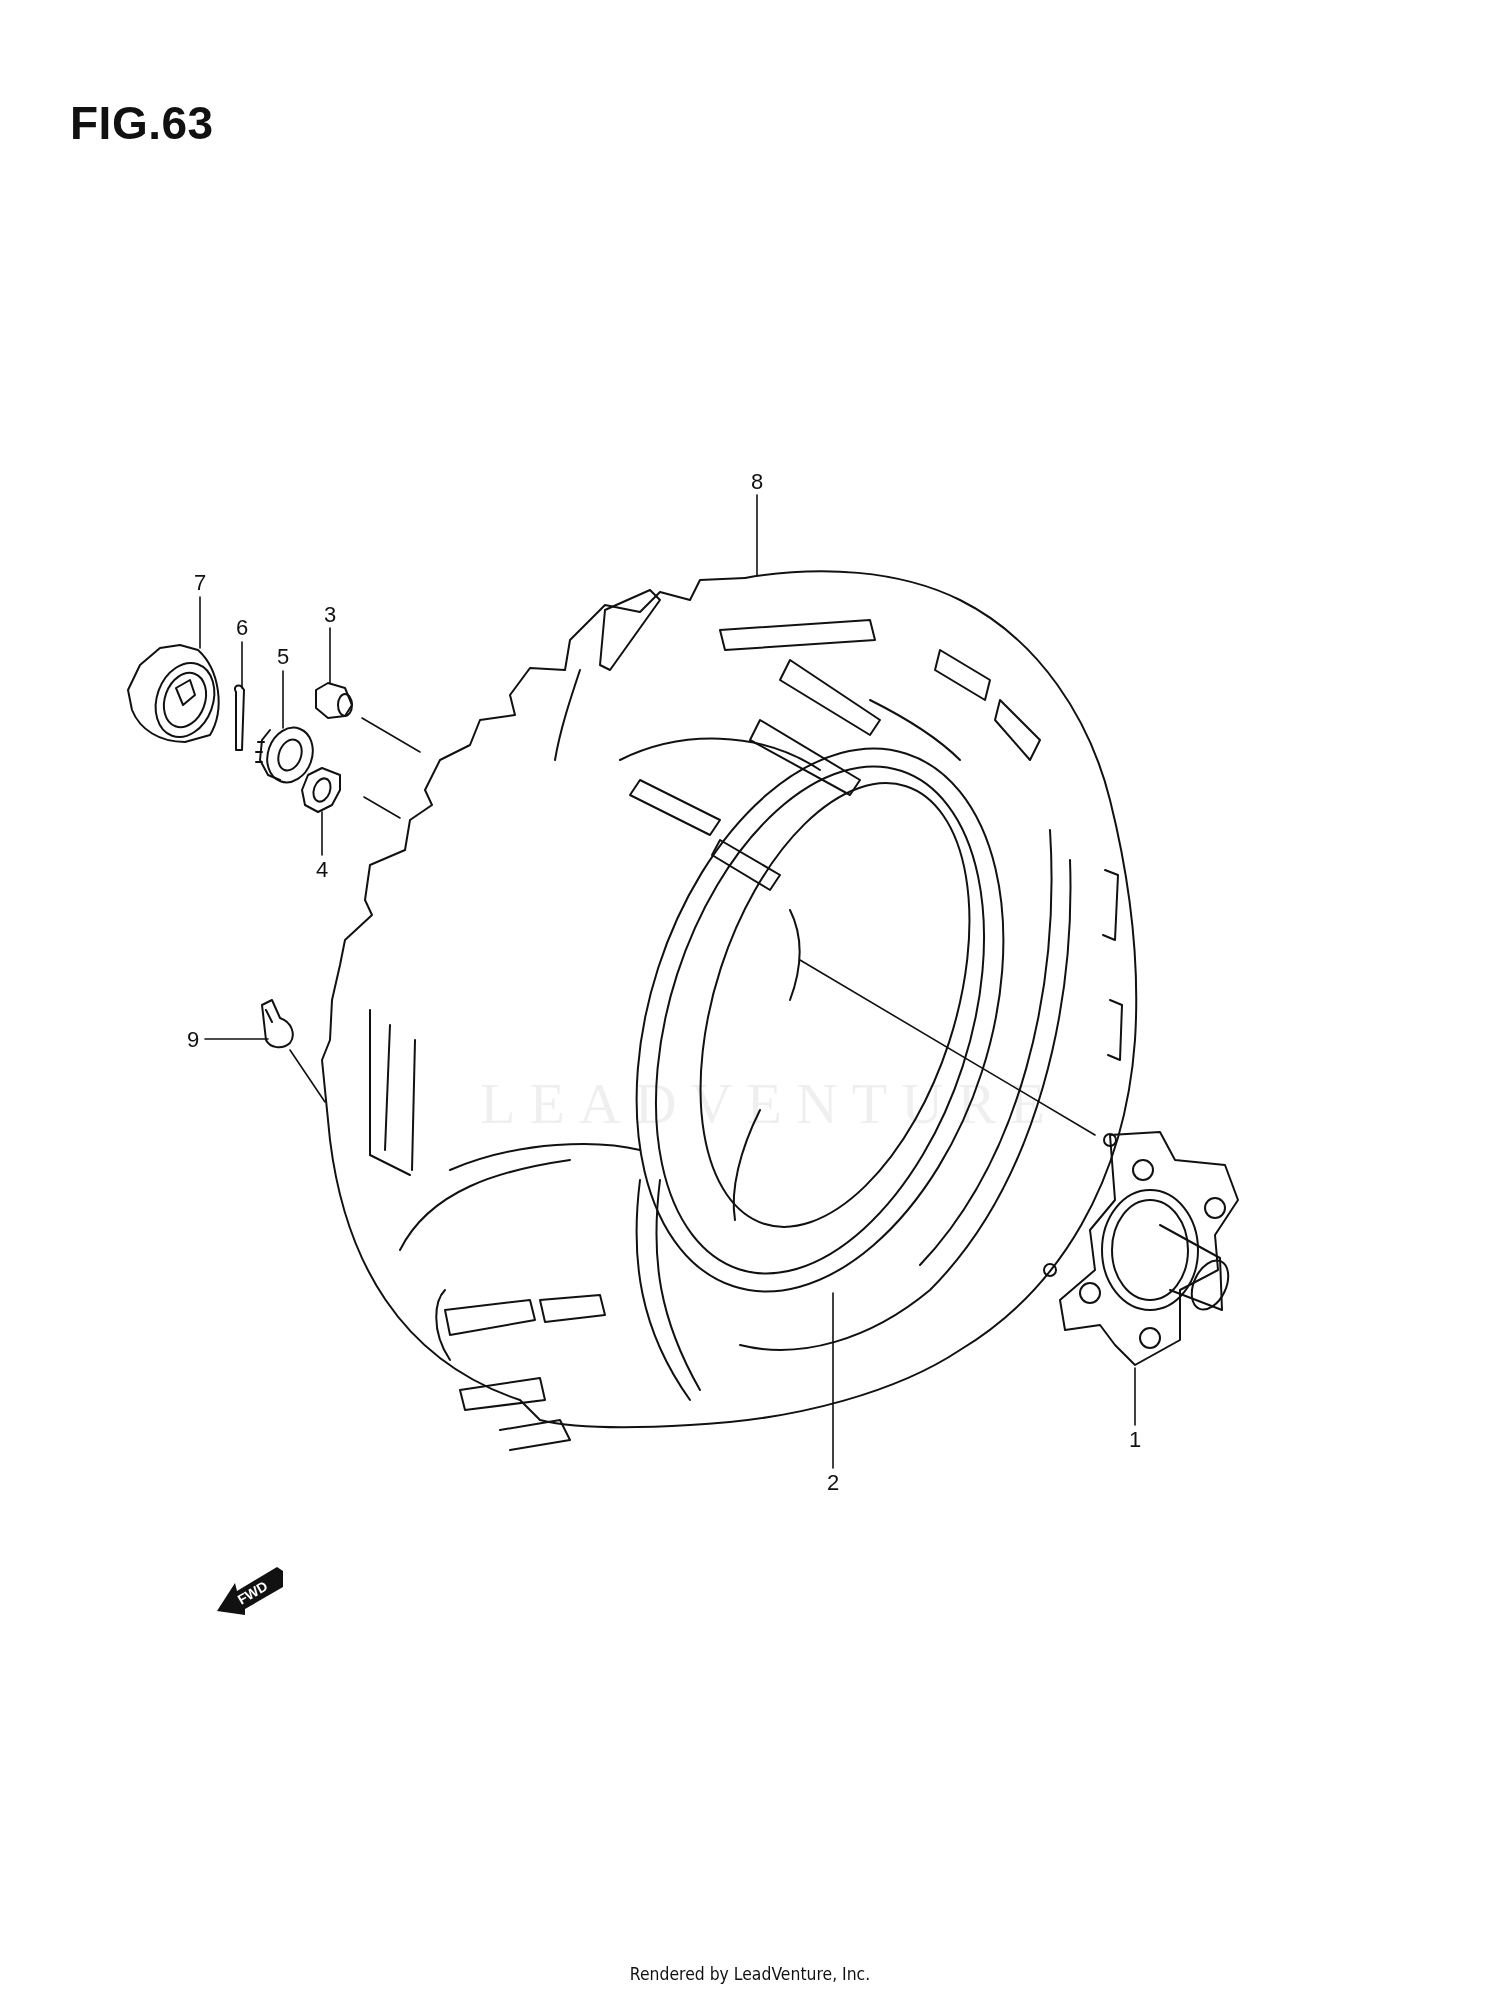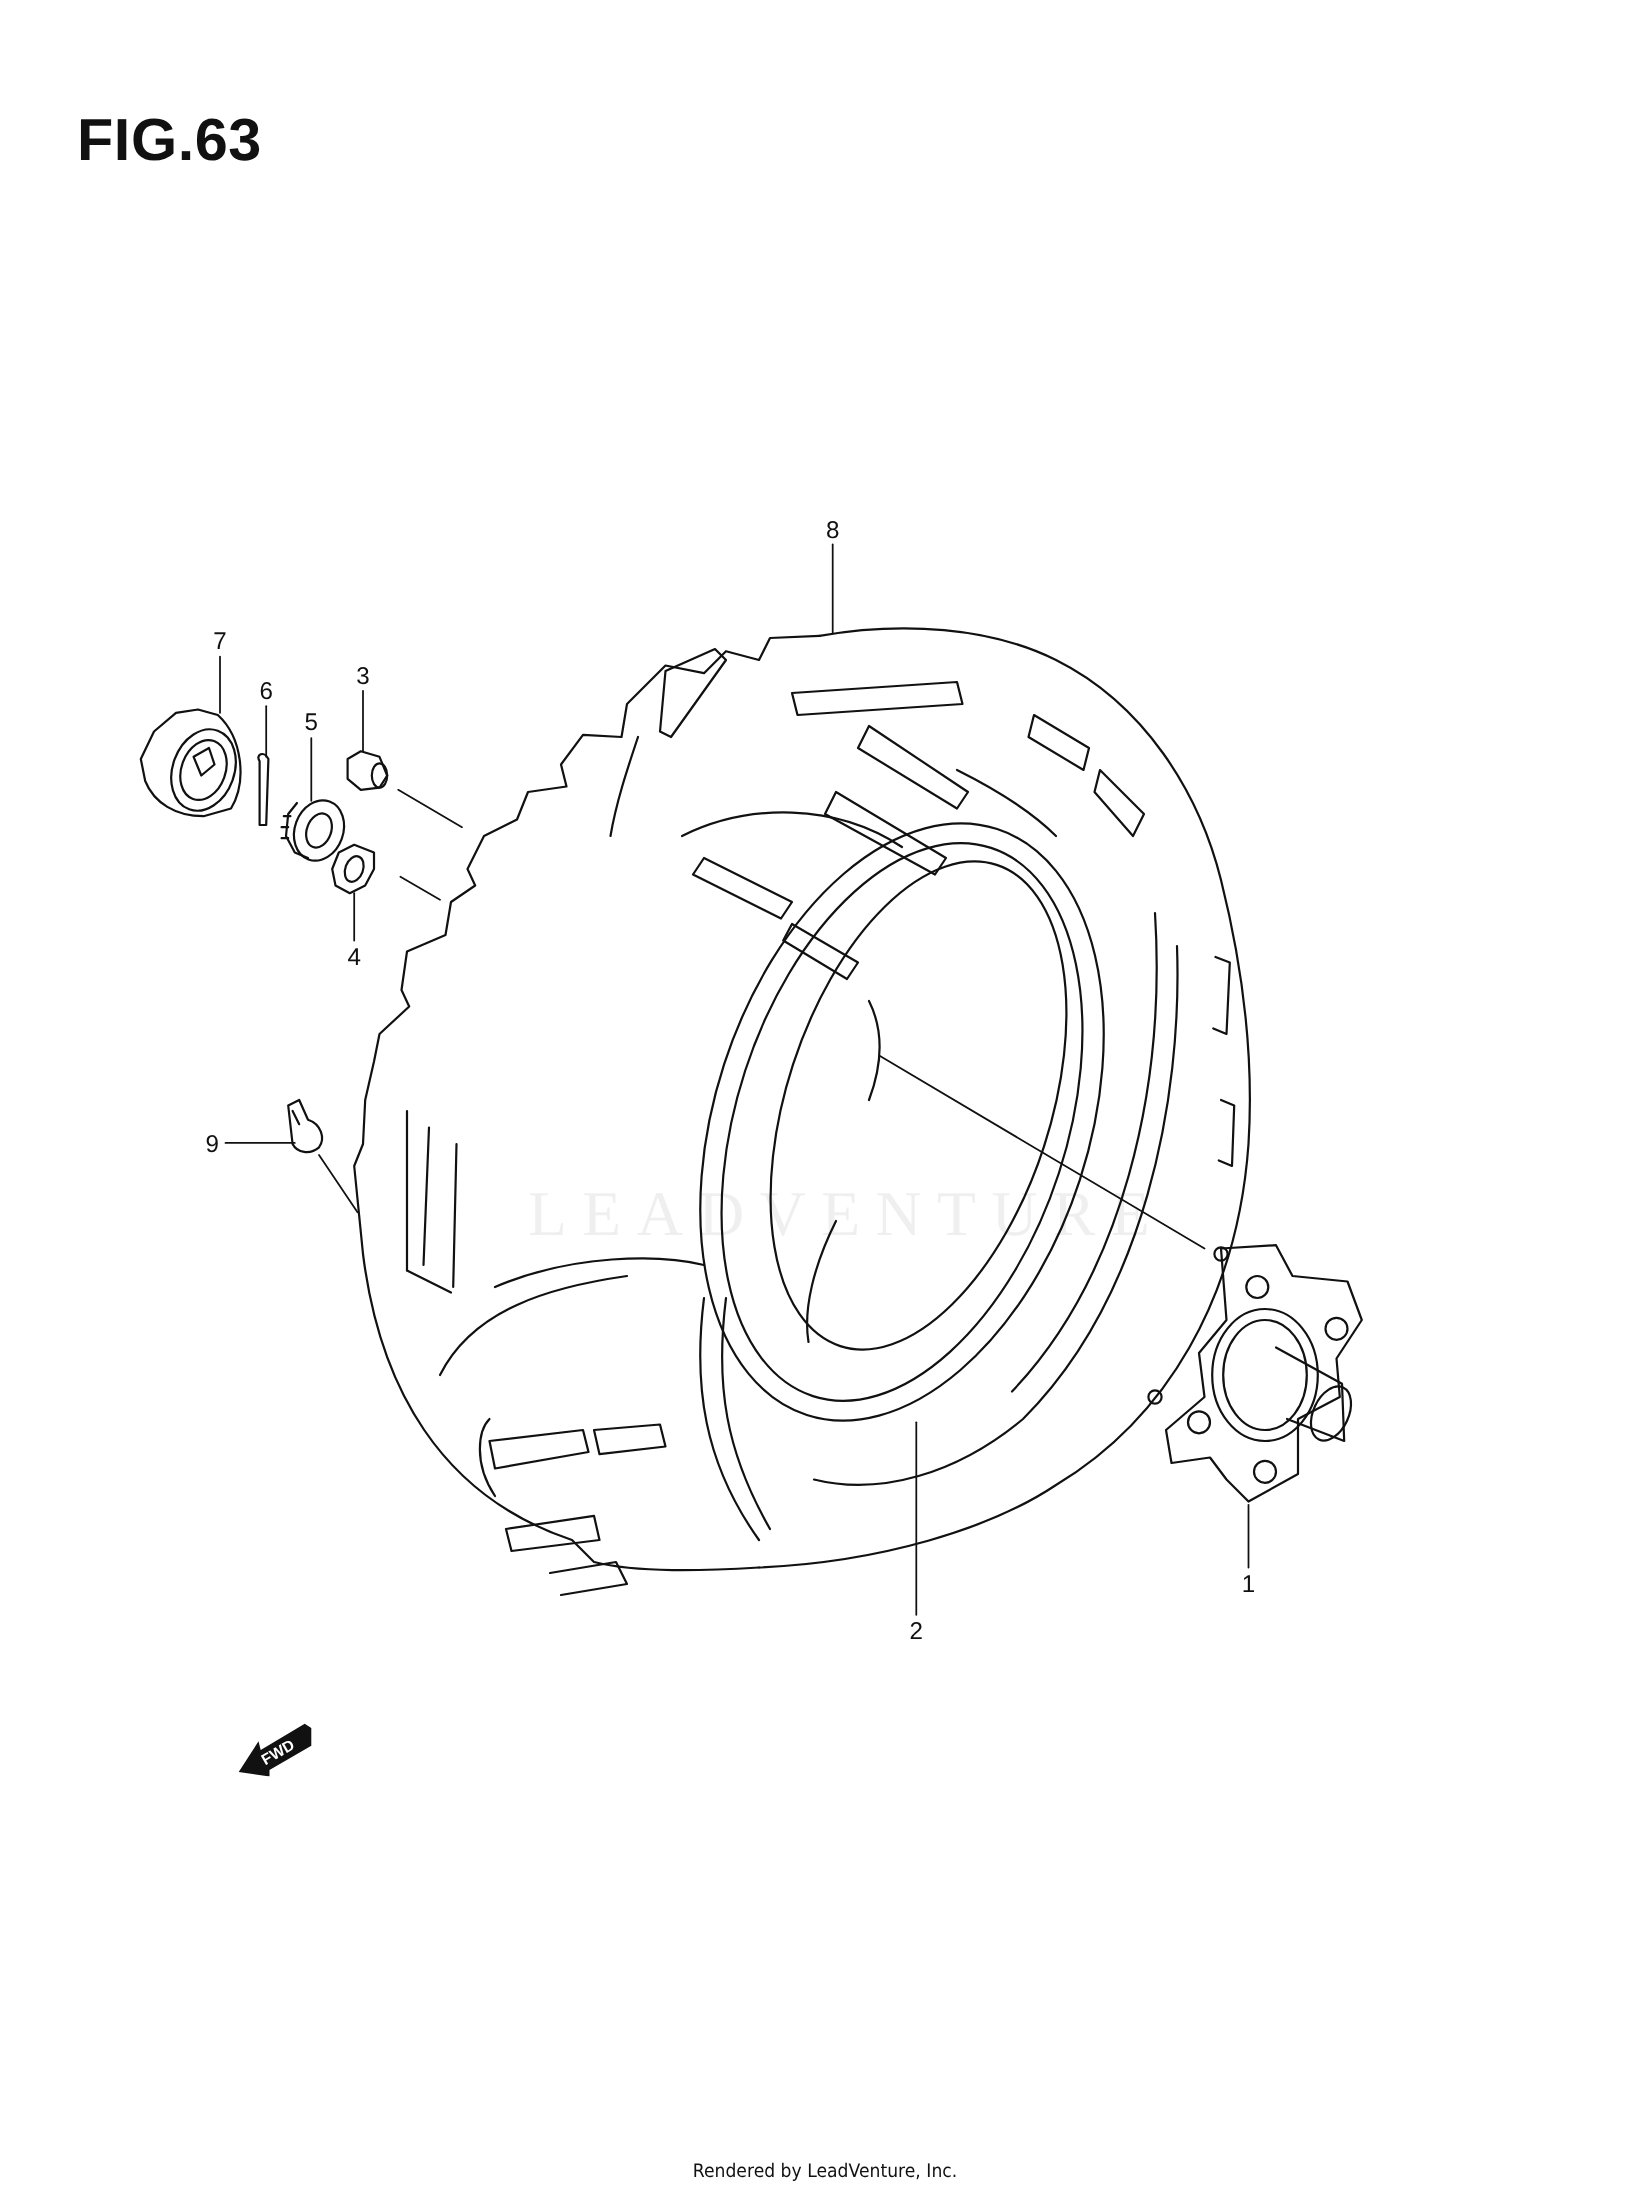--- a/index.html
+++ b/index.html
@@ -1,17 +1,17 @@
 <!DOCTYPE html>
 <html><head>
 <meta charset="utf-8">
 <style>
   html, body { margin: 0; padding: 0; background: #ffffff; }
   body { width: 1500px; height: 1996px; position: relative; overflow: hidden; font-family: "Liberation Sans", sans-serif; }
-  #fig-title { position: absolute; left: 70px; top: 96px; font-family: "Liberation Sans", sans-serif; font-weight: bold; font-size: 54px; color: #111; letter-spacing: 0.5px; }
+  #fig-title { position: absolute; left: 70px; top: 96px; font-family: "Liberation Sans", sans-serif; font-weight: bold; font-size: 46px; color: #111; letter-spacing: 0.5px; }
   #diagram { position: absolute; left: 0; top: 0; width: 1500px; height: 1996px; }
   .callout { position: absolute; font-family: "Liberation Sans", sans-serif; font-size: 22px; color: #111; transform: translate(-50%, -50%); line-height: 1; }
   #footer { position: absolute; left: 0; width: 1500px; top: 1964px; text-align: center; font-family: "DejaVu Sans", sans-serif; font-size: 17px; color: #111; transform: scaleX(0.92); }
   #watermark { position: absolute; left: 480px; top: 1070px; font-family: Liberation Serif, serif; font-size: 58px; letter-spacing: 14px; color: #000; opacity: 0.06; white-space: nowrap; }
   #fwd { position: absolute; left: 215px; top: 1555px; width: 72px; height: 60px; }
   #fwd-label { position: absolute; left: 0; top: 0; opacity: 0; font-size: 1px; }
   svg line, svg path, svg ellipse, svg circle, svg polyline, svg polygon, svg rect { vector-effect: non-scaling-stroke; }
 </style>
 </head>
 <body>

